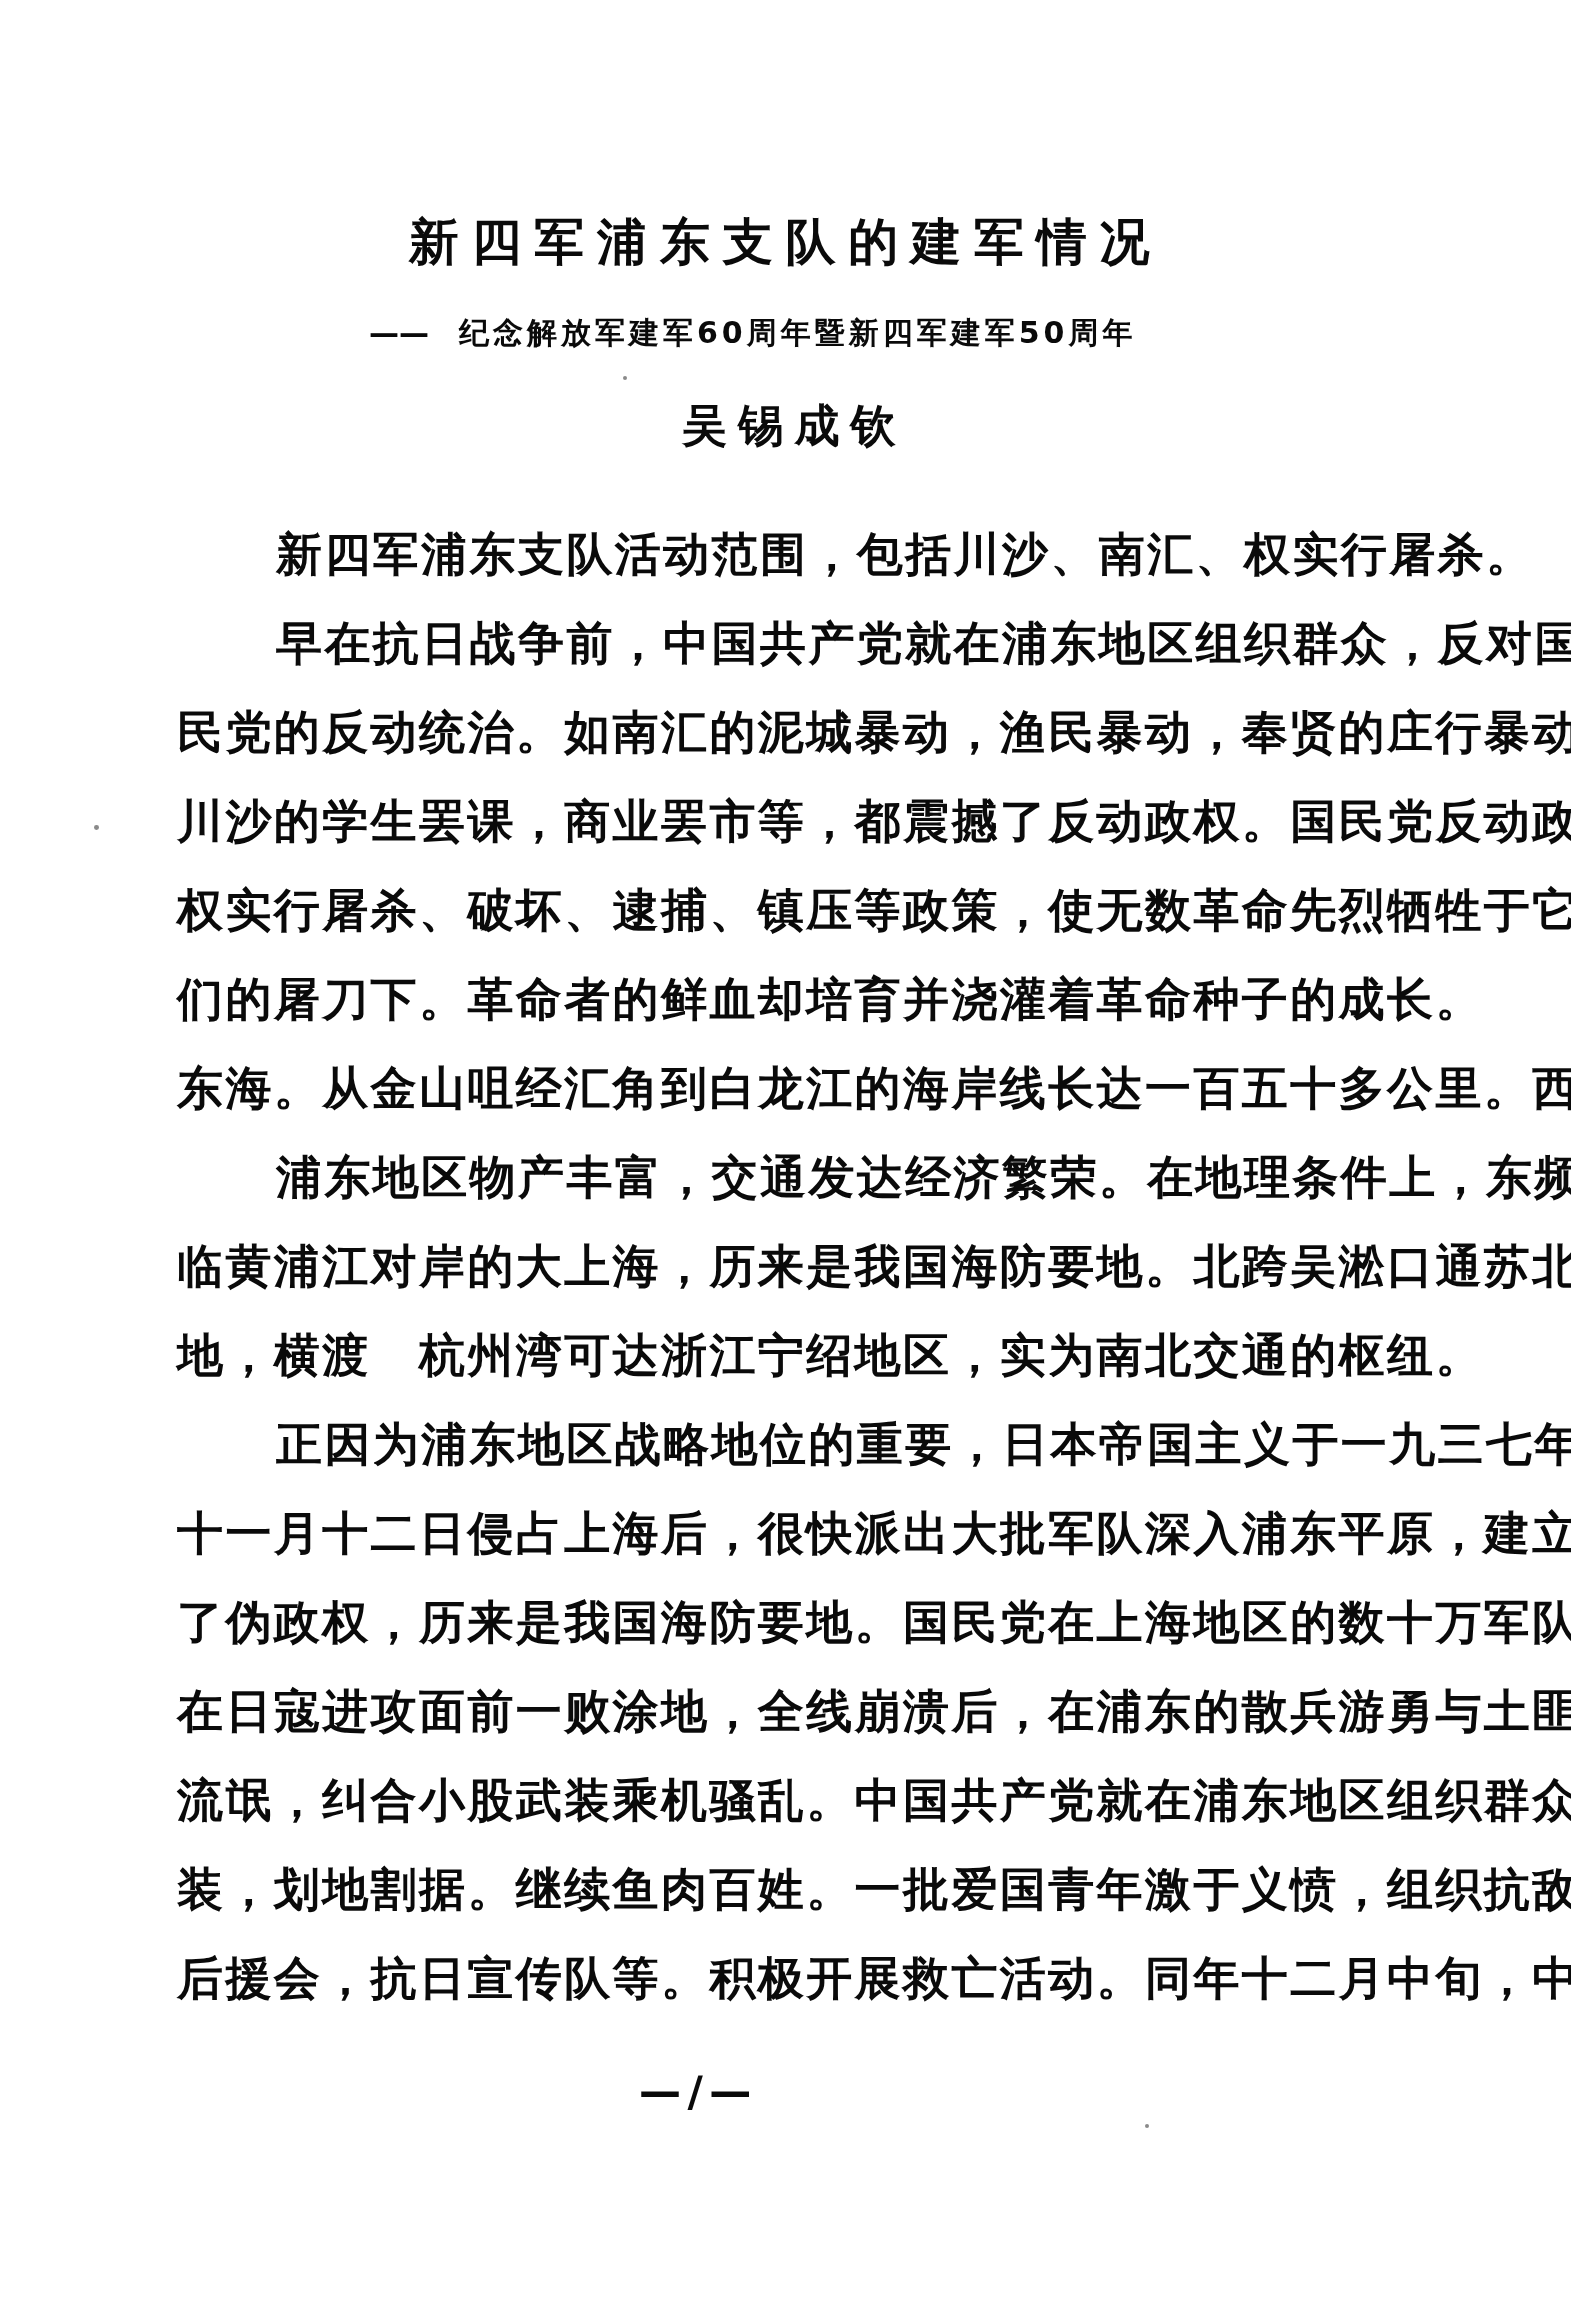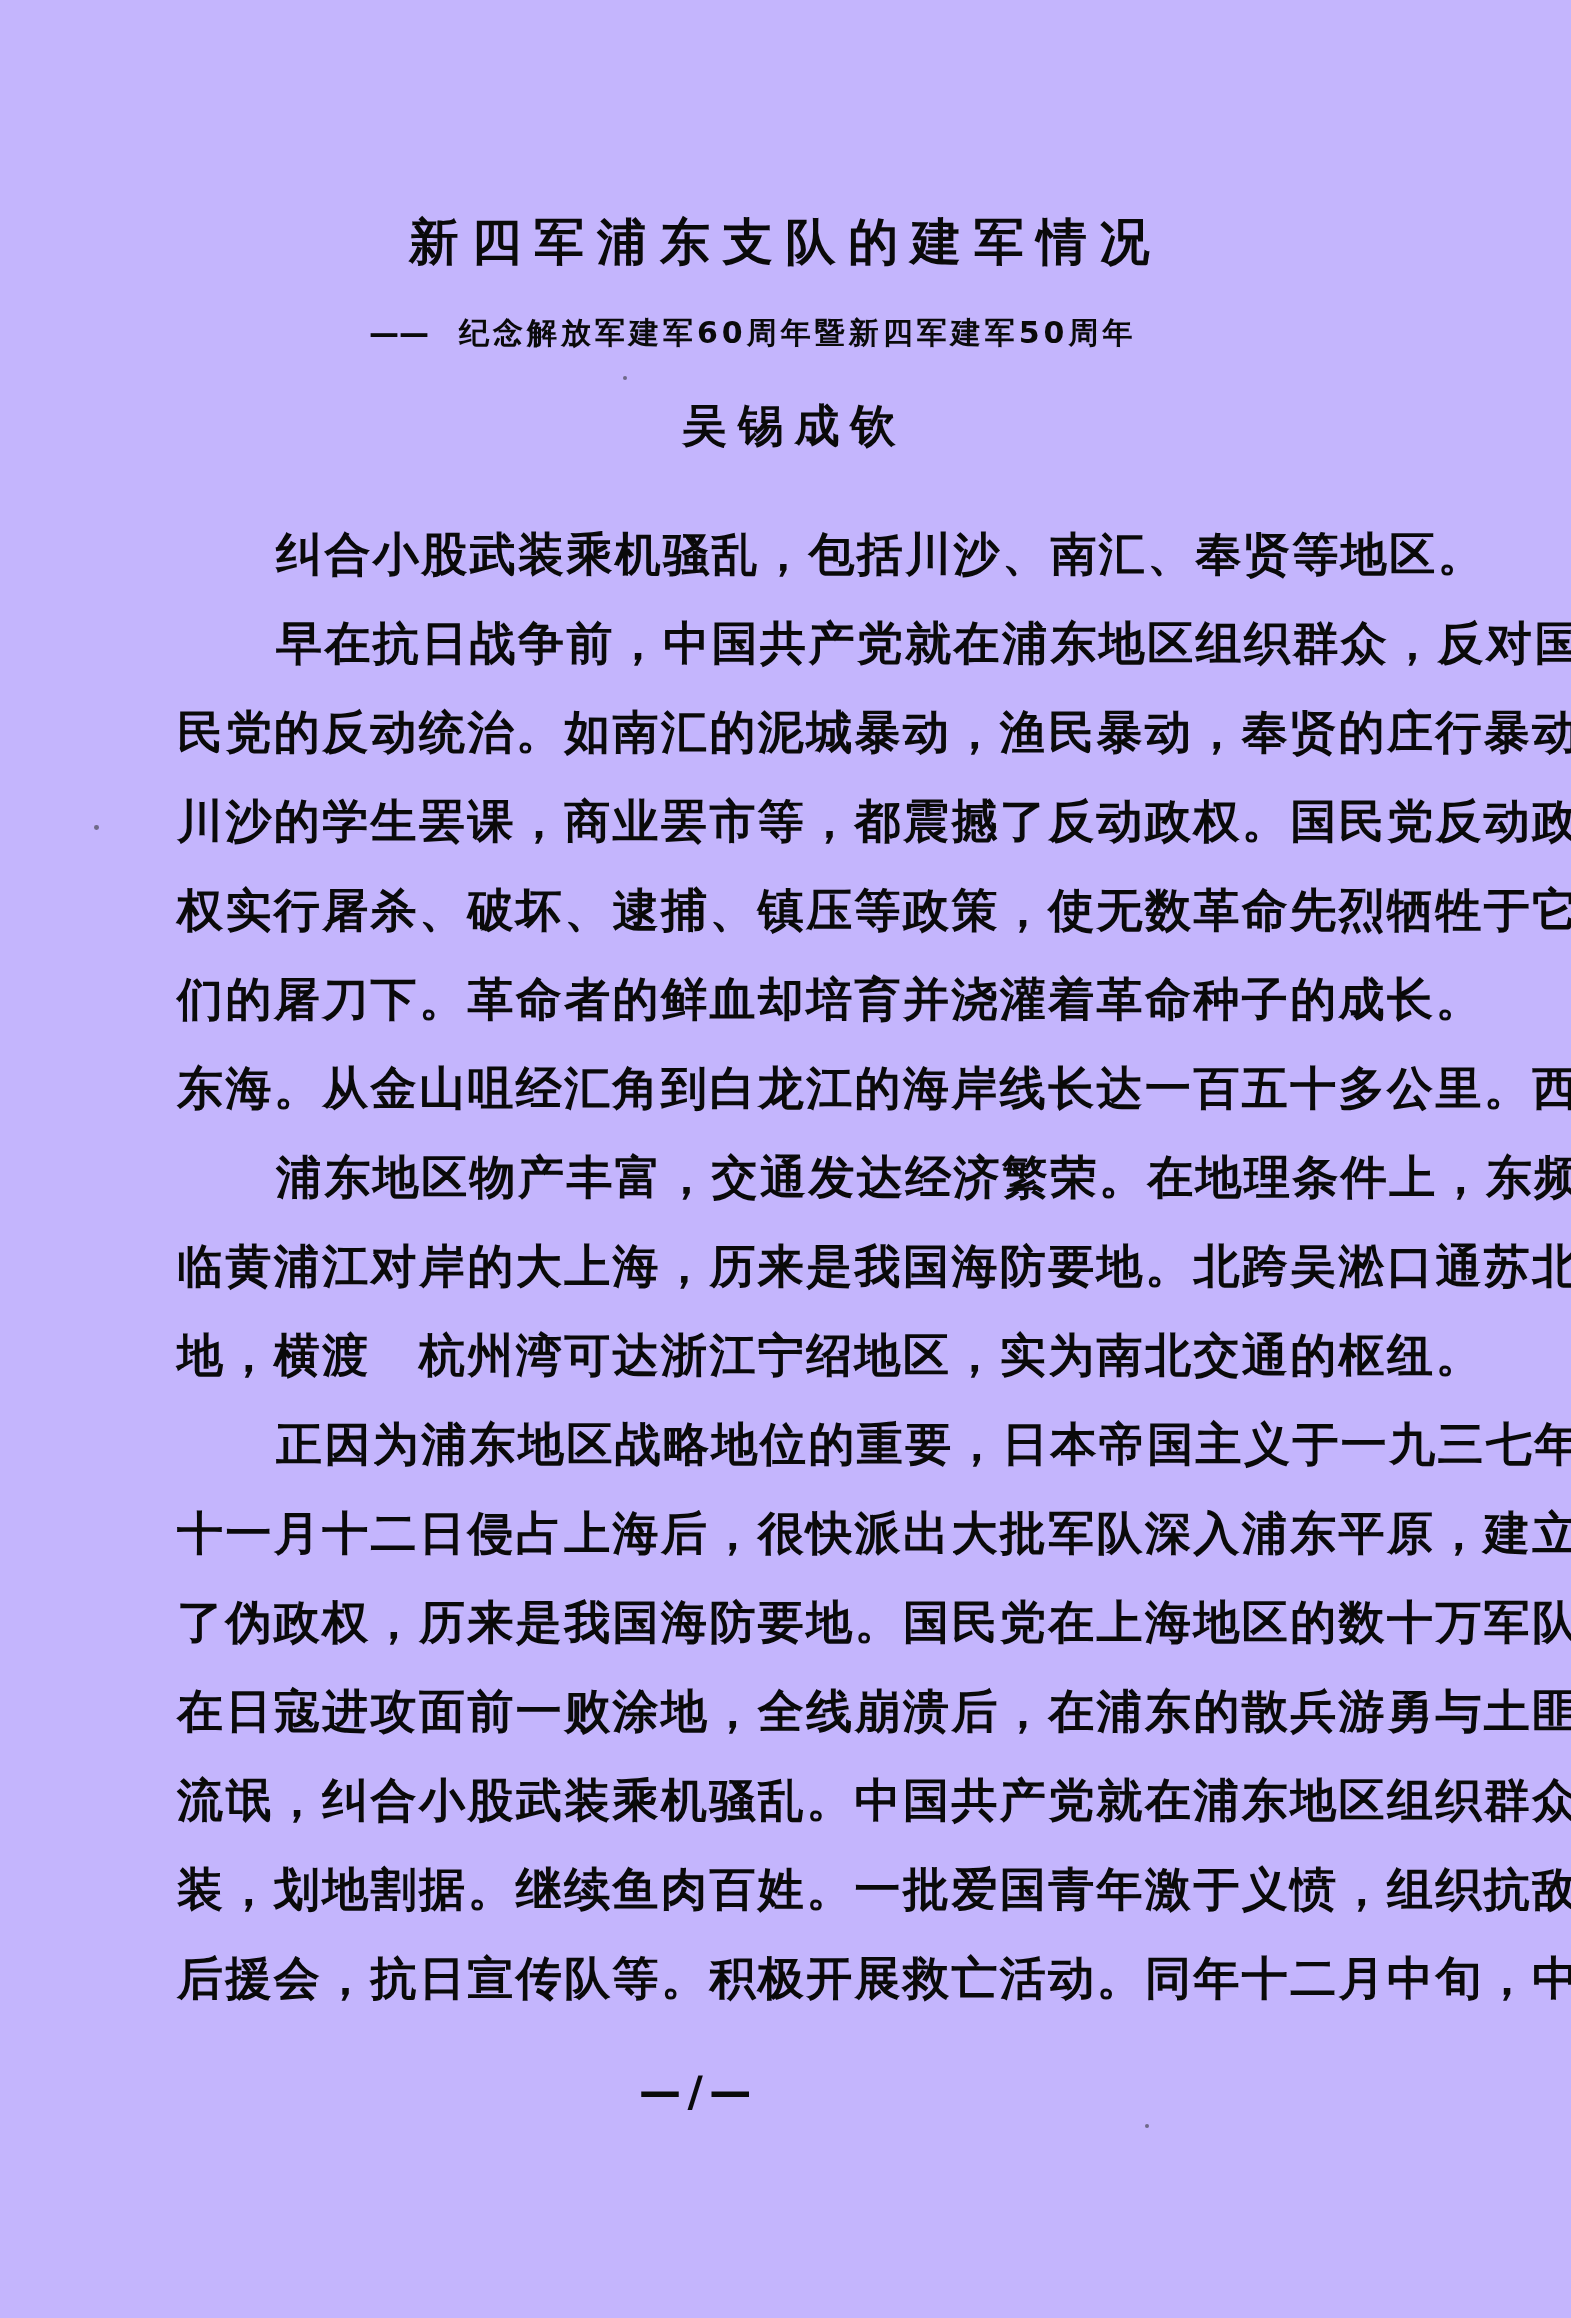--- a/index.html
+++ b/index.html
@@ -1,21 +1,21 @@
 <!DOCTYPE html>
 <html style="font-size:12.8px"><head>
 <meta charset="utf-8">
 <style>
   html, body { margin: 0; padding: 0; background: #e8e8e8; }
   .page {
     position: relative;
     width: 1571px;
     height: 2319px;
     margin: 0 auto;
-    background: #c4b5fd;
+    background: #ffffff;
     color: #0a0a0a;
     font-family: "DejaVu Sans", sans-serif;
     font-weight: 700;
     overflow: hidden;
   }
   .title {
     position: absolute;
     top: 209px;
     left: 0;
     width: 100%;
@@ -81,21 +81,21 @@
 
   <div class="title">新四军浦东支队的建军情况</div>
 
   <div class="subtitle">
     <span class="dash">——</span><span>纪念解放军建军60周年暨新四军建军50周年</span>
   </div>
 
   <div class="author">吴锡成钦</div>
 
   <div class="body-block">
-    <div class="line indent">纠合小股武装乘机骚乱，包括川沙、南汇、奉贤等地区。</div>
+    <div class="line indent">新四军浦东支队活动范围，包括川沙、南汇、权实行屠杀。</div>
     <div class="line indent">早在抗日战争前，中国共产党就在浦东地区组织群众，反对国</div>
     <div class="line">民党的反动统治。如南汇的泥城暴动，渔民暴动，奉贤的庄行暴动，</div>
     <div class="line">川沙的学生罢课，商业罢市等，都震撼了反动政权。国民党反动政</div>
     <div class="line">权实行屠杀、破坏、逮捕、镇压等政策，使无数革命先烈牺牲于它</div>
     <div class="line">们的屠刀下。革命者的鲜血却培育并浇灌着革命种子的成长。</div>
     <div class="line">东海。从金山咀经汇角到白龙江的海岸线长达一百五十多公里。西</div>
     <div class="line indent">浦东地区物产丰富，交通发达经济繁荣。在地理条件上，东频</div>
     <div class="line">临黄浦江对岸的大上海，历来是我国海防要地。北跨吴淞口通苏北各</div>
     <div class="line">地，横渡　杭州湾可达浙江宁绍地区，实为南北交通的枢纽。</div>
     <div class="line indent">正因为浦东地区战略地位的重要，日本帝国主义于一九三七年</div>

